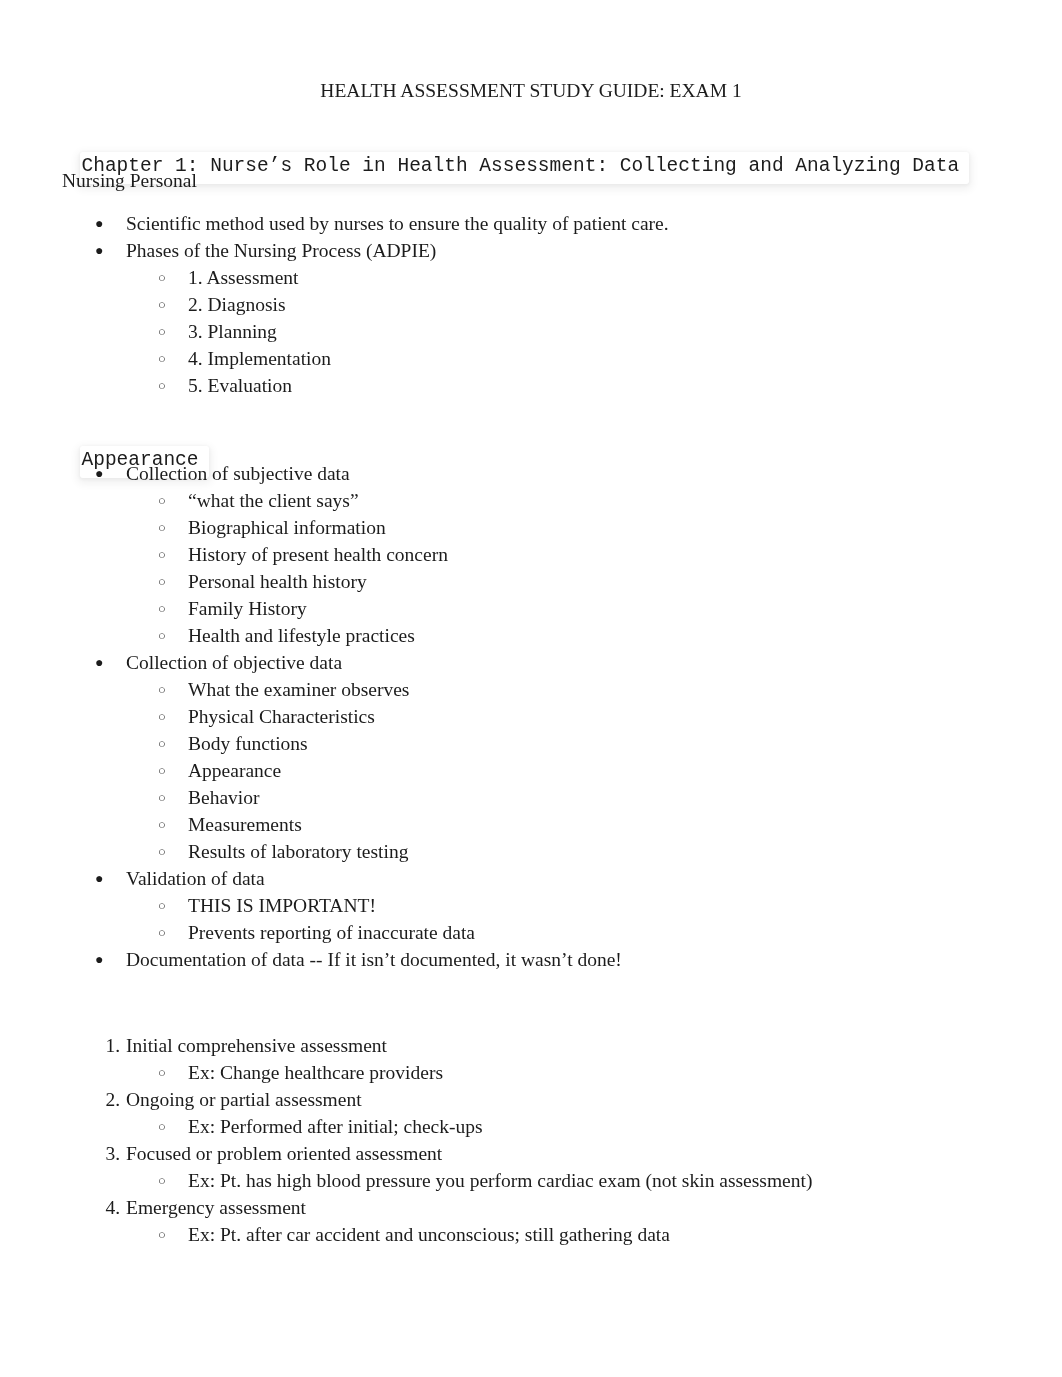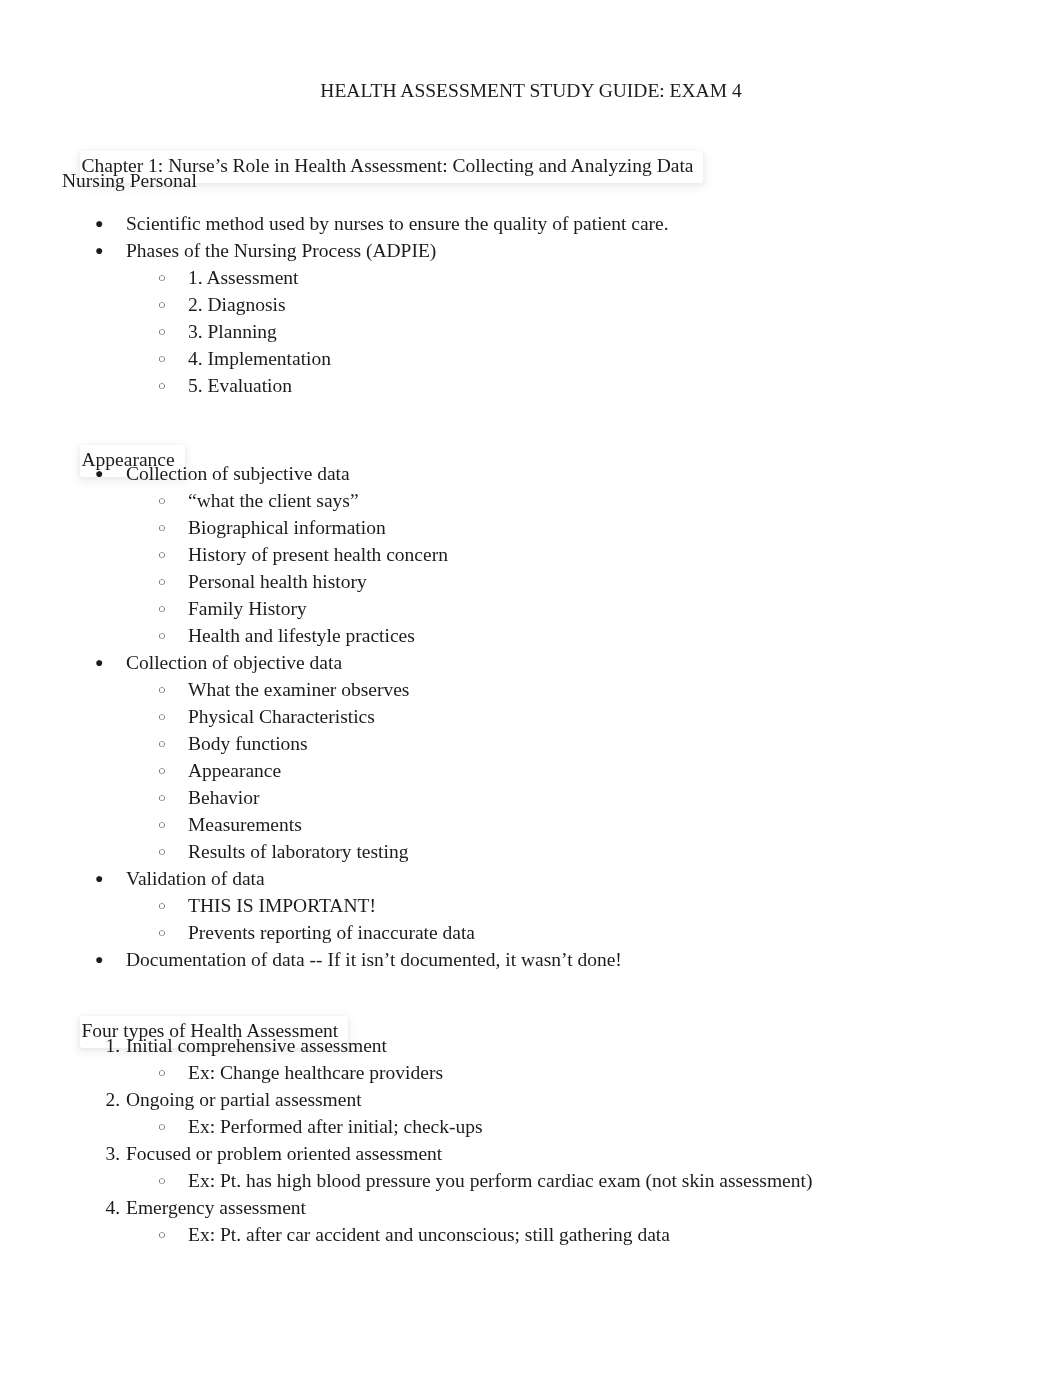--- a/index.html
+++ b/index.html
@@ -47,20 +47,21 @@
   }
   
   .shadowed {
     display: inline-block;
     padding: 1px 10px 4px 2px;
     margin-left: -2px;
     border-radius: 3px;
     box-shadow: 0 3px 9px 3px rgba(0,0,0,0.055),
                 0 1px 3px 1px rgba(0,0,0,0.035);
     background: rgba(255,255,255,0);
+    font-family: Liberation Mono, monospace;
   }
 
   ul.lvl1, ol.lvl1 {
     margin: 0;
     padding: 0;
     list-style: none;
   }
   li.li1, li.li2 {
     position: relative;
     font-size: 19.5px;
@@ -114,35 +115,32 @@
   #sec-assess    { top: 418px; }
   #list-assess   { top: 460px; }
   #sec-fourtypes { top: 989px; }
   #list-four     { top: 1032px; }
 </style>
 </head>
 <body>
 
 <div class="page">
 
-  <div class="doc-title">HEALTH ASSESSMENT STUDY GUIDE: EXAM 4</div>
+  <div class="doc-title">HEALTH ASSESSMENT STUDY GUIDE: EXAM 1</div>
 
   <div class="block" id="sec-chapter">
     <span class="shadowed">Chapter 1: Nurse’s Role in Health Assessment: Collecting and Analyzing Data</span>
   </div>
 
   <div class="block" id="sec-nursing">Nursing Personal</div>
 
   <ul class="lvl1 block" id="list-nursing"><li class="li1"><span class="mark">●</span><span class="txt">Scientific method used by nurses to ensure the quality of patient care.</span></li><li class="li1"><span class="mark">●</span><span class="txt">Phases of the Nursing Process (ADPIE)</span></li><li class="li2"><span class="mark">○</span><span class="txt">1. Assessment</span></li><li class="li2"><span class="mark">○</span><span class="txt">2. Diagnosis</span></li><li class="li2"><span class="mark">○</span><span class="txt">3. Planning</span></li><li class="li2"><span class="mark">○</span><span class="txt">4. Implementation</span></li><li class="li2"><span class="mark">○</span><span class="txt">5. Evaluation</span></li></ul>
 
   <div class="block" id="sec-assess">
     <span class="shadowed">Appearance</span>
   </div>
 
   <ul class="lvl1 block" id="list-assess"><li class="li1"><span class="mark">●</span><span class="txt">Collection of subjective data</span></li><li class="li2"><span class="mark">○</span><span class="txt">“what the client says”</span></li><li class="li2"><span class="mark">○</span><span class="txt">Biographical information</span></li><li class="li2"><span class="mark">○</span><span class="txt">History of present health concern</span></li><li class="li2"><span class="mark">○</span><span class="txt">Personal health history</span></li><li class="li2"><span class="mark">○</span><span class="txt">Family History</span></li><li class="li2"><span class="mark">○</span><span class="txt">Health and lifestyle practices</span></li><li class="li1"><span class="mark">●</span><span class="txt">Collection of objective data</span></li><li class="li2"><span class="mark">○</span><span class="txt">What the examiner observes</span></li><li class="li2"><span class="mark">○</span><span class="txt">Physical Characteristics</span></li><li class="li2"><span class="mark">○</span><span class="txt">Body functions</span></li><li class="li2"><span class="mark">○</span><span class="txt">Appearance</span></li><li class="li2"><span class="mark">○</span><span class="txt">Behavior</span></li><li class="li2"><span class="mark">○</span><span class="txt">Measurements</span></li><li class="li2"><span class="mark">○</span><span class="txt">Results of laboratory testing</span></li><li class="li1"><span class="mark">●</span><span class="txt">Validation of data</span></li><li class="li2"><span class="mark">○</span><span class="txt">THIS IS IMPORTANT!</span></li><li class="li2"><span class="mark">○</span><span class="txt">Prevents reporting of inaccurate data</span></li><li class="li1"><span class="mark">●</span><span class="txt">Documentation of data -- If it isn’t documented, it wasn’t done!</span></li></ul>
 
-  <div class="block" id="sec-fourtypes">
-    <span class="shadowed">Four types of Health Assessment</span>
-  </div>
 
   <ol class="lvl1 block" id="list-four"><li class="li1 lin"><span class="mark">1.</span><span class="txt">Initial comprehensive assessment</span></li><li class="li2"><span class="mark">○</span><span class="txt">Ex: Change healthcare providers</span></li><li class="li1 lin"><span class="mark">2.</span><span class="txt">Ongoing or partial assessment</span></li><li class="li2"><span class="mark">○</span><span class="txt">Ex: Performed after initial; check-ups</span></li><li class="li1 lin"><span class="mark">3.</span><span class="txt">Focused or problem oriented assessment</span></li><li class="li2"><span class="mark">○</span><span class="txt">Ex: Pt. has high blood pressure you perform cardiac exam (not skin assessment)</span></li><li class="li1 lin"><span class="mark">4.</span><span class="txt">Emergency assessment</span></li><li class="li2"><span class="mark">○</span><span class="txt">Ex: Pt. after car accident and unconscious; still gathering data</span></li></ol>
 
 </div>
 
 </body></html>

